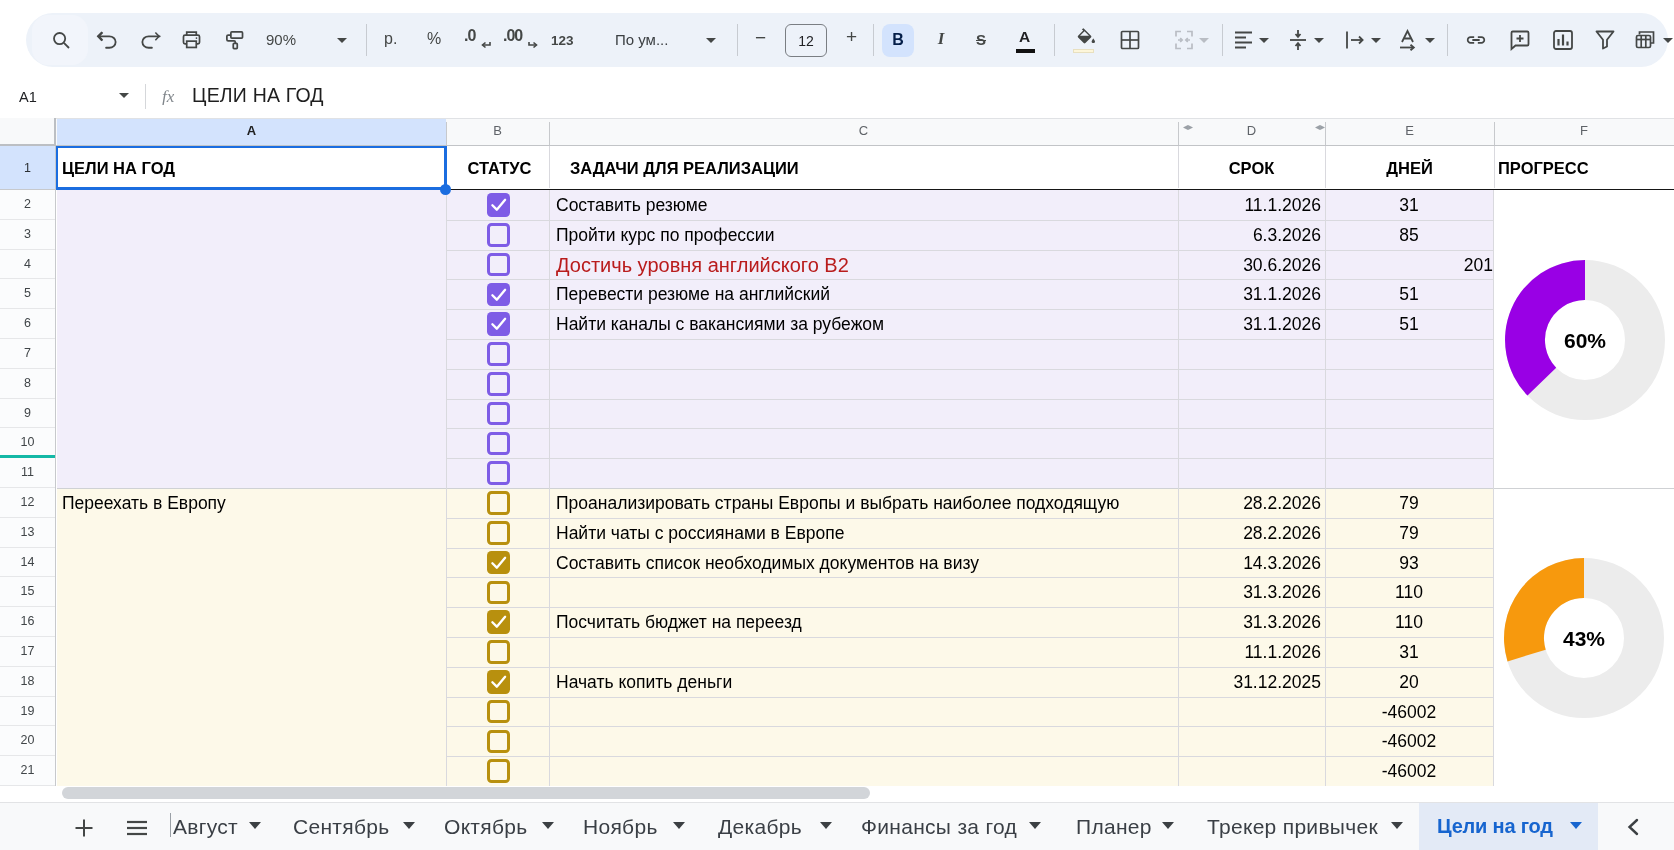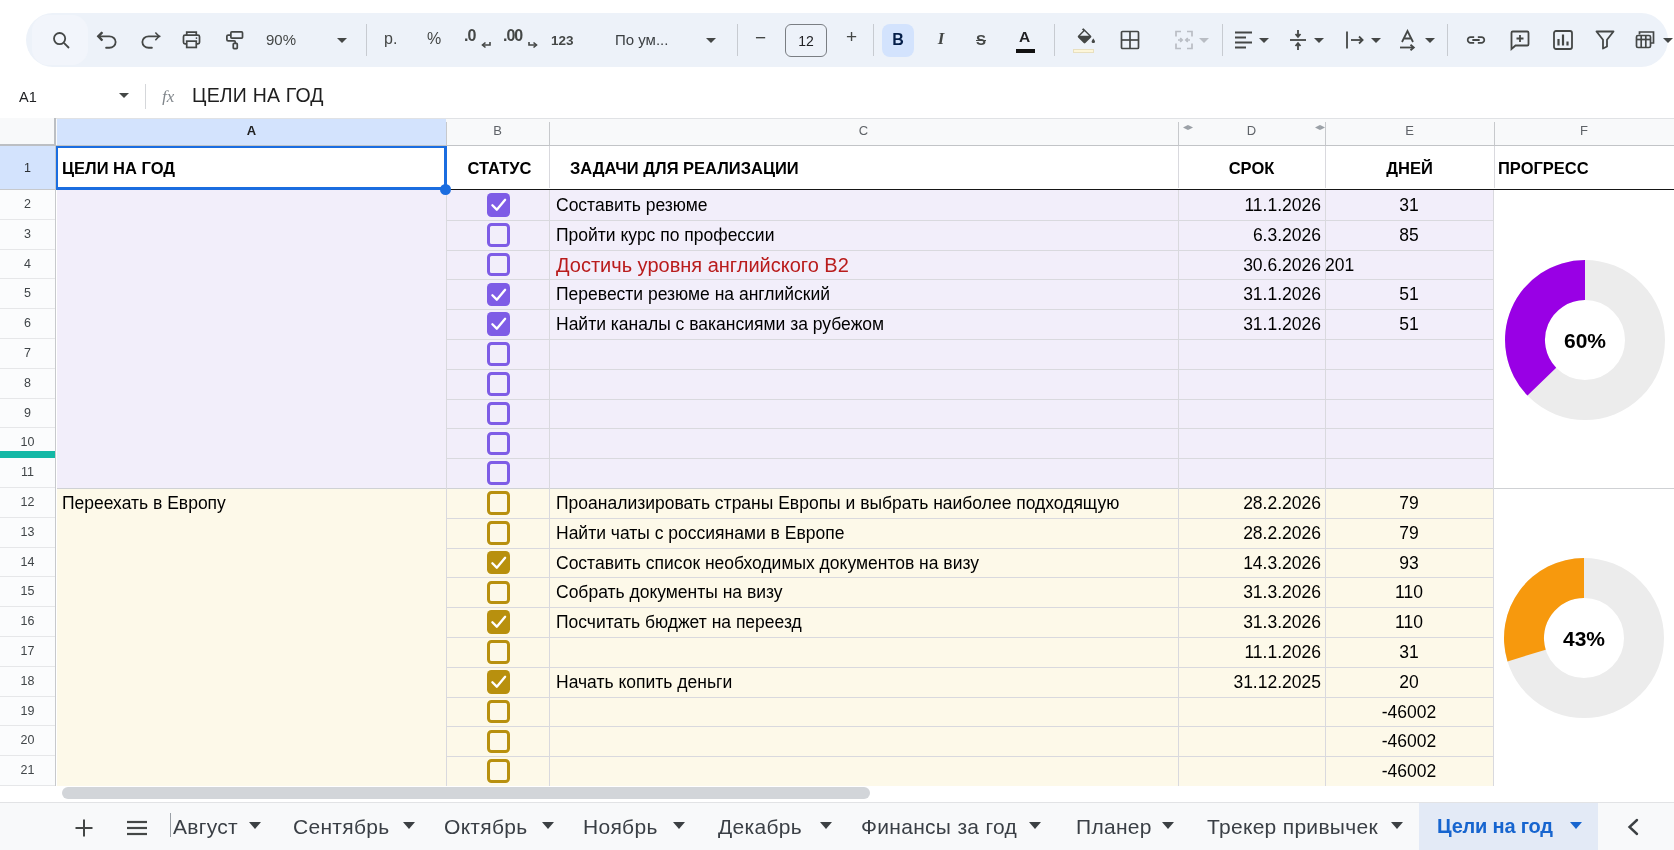--- a/index.html
+++ b/index.html
@@ -165,21 +165,21 @@
 <div class="abs" style="left:0;top:146px;width:55px;height:44px;background:#d3e3fd;border-bottom:1px solid #c7c9cc;"></div>
 <div class="abs" style="left:0;top:146px;width:55px;height:44px;line-height:44px;text-align:center;font-size:12.5px;color:#2c3034;">1</div>
 <div class="abs" style="left:0;top:190.0px;width:55px;height:29.8px;line-height:29.8px;text-align:center;font-size:12.5px;color:#404548;border-bottom:1px solid #e6e7e9;">2</div>
 <div class="abs" style="left:0;top:219.8px;width:55px;height:29.8px;line-height:29.8px;text-align:center;font-size:12.5px;color:#404548;border-bottom:1px solid #e6e7e9;">3</div>
 <div class="abs" style="left:0;top:249.6px;width:55px;height:29.8px;line-height:29.8px;text-align:center;font-size:12.5px;color:#404548;border-bottom:1px solid #e6e7e9;">4</div>
 <div class="abs" style="left:0;top:279.4px;width:55px;height:29.8px;line-height:29.8px;text-align:center;font-size:12.5px;color:#404548;border-bottom:1px solid #e6e7e9;">5</div>
 <div class="abs" style="left:0;top:309.2px;width:55px;height:29.8px;line-height:29.8px;text-align:center;font-size:12.5px;color:#404548;border-bottom:1px solid #e6e7e9;">6</div>
 <div class="abs" style="left:0;top:339.0px;width:55px;height:29.8px;line-height:29.8px;text-align:center;font-size:12.5px;color:#404548;border-bottom:1px solid #e6e7e9;">7</div>
 <div class="abs" style="left:0;top:368.8px;width:55px;height:29.8px;line-height:29.8px;text-align:center;font-size:12.5px;color:#404548;border-bottom:1px solid #e6e7e9;">8</div>
 <div class="abs" style="left:0;top:398.6px;width:55px;height:29.8px;line-height:29.8px;text-align:center;font-size:12.5px;color:#404548;border-bottom:1px solid #e6e7e9;">9</div>
-<div class="abs" style="left:0;top:428.4px;width:55px;height:29.8px;line-height:29.8px;text-align:center;font-size:12.5px;color:#404548;border-bottom:7px solid #14b8a6;">10</div>
+<div class="abs" style="left:0;top:428.4px;width:55px;height:29.8px;line-height:29.8px;text-align:center;font-size:12.5px;color:#404548;border-bottom:3px solid #14b8a6;">10</div>
 <div class="abs" style="left:0;top:458.2px;width:55px;height:29.8px;line-height:29.8px;text-align:center;font-size:12.5px;color:#404548;border-bottom:1px solid #e6e7e9;">11</div>
 <div class="abs" style="left:0;top:488.0px;width:55px;height:29.8px;line-height:29.8px;text-align:center;font-size:12.5px;color:#404548;border-bottom:1px solid #e6e7e9;">12</div>
 <div class="abs" style="left:0;top:517.8px;width:55px;height:29.8px;line-height:29.8px;text-align:center;font-size:12.5px;color:#404548;border-bottom:1px solid #e6e7e9;">13</div>
 <div class="abs" style="left:0;top:547.6px;width:55px;height:29.8px;line-height:29.8px;text-align:center;font-size:12.5px;color:#404548;border-bottom:1px solid #e6e7e9;">14</div>
 <div class="abs" style="left:0;top:577.4px;width:55px;height:29.8px;line-height:29.8px;text-align:center;font-size:12.5px;color:#404548;border-bottom:1px solid #e6e7e9;">15</div>
 <div class="abs" style="left:0;top:607.2px;width:55px;height:29.8px;line-height:29.8px;text-align:center;font-size:12.5px;color:#404548;border-bottom:1px solid #e6e7e9;">16</div>
 <div class="abs" style="left:0;top:637.0px;width:55px;height:29.8px;line-height:29.8px;text-align:center;font-size:12.5px;color:#404548;border-bottom:1px solid #e6e7e9;">17</div>
 <div class="abs" style="left:0;top:666.8px;width:55px;height:29.8px;line-height:29.8px;text-align:center;font-size:12.5px;color:#404548;border-bottom:1px solid #e6e7e9;">18</div>
 <div class="abs" style="left:0;top:696.6px;width:55px;height:29.8px;line-height:29.8px;text-align:center;font-size:12.5px;color:#404548;border-bottom:1px solid #e6e7e9;">19</div>
 <div class="abs" style="left:0;top:726.4px;width:55px;height:29.8px;line-height:29.8px;text-align:center;font-size:12.5px;color:#404548;border-bottom:1px solid #e6e7e9;">20</div>
@@ -231,21 +231,21 @@
 <div class="abs" style="left:556px;top:190.0px;height:29.8px;line-height:30.4px;font-size:17.5px;color:#000;">Составить резюме</div>
 <div class="abs" style="left:1178px;top:190.0px;width:143px;height:29.8px;line-height:30.4px;font-size:17.5px;color:#000;text-align:right;">11.1.2026</div>
 <div class="abs" style="left:1325px;top:190.0px;width:168px;height:29.8px;line-height:30.4px;font-size:17.5px;color:#000;text-align:center;">31</div>
 <div class="abs" style="left:486.5px;top:223.0px;width:23.5px;height:23.5px;border:3px solid #7e5ce6;border-radius:4.5px;"></div>
 <div class="abs" style="left:556px;top:219.8px;height:29.8px;line-height:30.4px;font-size:17.5px;color:#000;">Пройти курс по профессии</div>
 <div class="abs" style="left:1178px;top:219.8px;width:143px;height:29.8px;line-height:30.4px;font-size:17.5px;color:#000;text-align:right;">6.3.2026</div>
 <div class="abs" style="left:1325px;top:219.8px;width:168px;height:29.8px;line-height:30.4px;font-size:17.5px;color:#000;text-align:center;">85</div>
 <div class="abs" style="left:486.5px;top:252.8px;width:23.5px;height:23.5px;border:3px solid #7e5ce6;border-radius:4.5px;"></div>
 <div class="abs" style="left:556px;top:249.6px;height:29.8px;line-height:30.4px;font-size:20px;color:#b91c1c;">Достичь уровня английского B2</div>
 <div class="abs" style="left:1178px;top:249.6px;width:143px;height:29.8px;line-height:30.4px;font-size:17.5px;color:#000;text-align:right;">30.6.2026</div>
-<div class="abs" style="left:1325px;top:249.6px;width:168px;height:29.8px;line-height:30.4px;font-size:17.5px;color:#000;text-align:left;">201</div>
+<div class="abs" style="left:1325px;top:249.6px;width:168px;height:29.8px;line-height:30.4px;font-size:17.5px;color:#000;text-align:right;">201</div>
 <div class="abs" style="left:486.5px;top:282.6px;width:23.5px;height:23.5px;background:#7e5ce6;border-radius:4.5px;"></div>
 <svg class="abs" style="left:486.5px;top:282.6px" width="23.5" height="23.5" viewBox="0 0 24 24" fill="none" stroke="#fff" stroke-width="2.4" stroke-linecap="round" stroke-linejoin="round">
       <path d="M5.5 12.5 10 17 18.5 7"></path>
     </svg>
 <div class="abs" style="left:556px;top:279.4px;height:29.8px;line-height:30.4px;font-size:17.5px;color:#000;">Перевести резюме на английский</div>
 <div class="abs" style="left:1178px;top:279.4px;width:143px;height:29.8px;line-height:30.4px;font-size:17.5px;color:#000;text-align:right;">31.1.2026</div>
 <div class="abs" style="left:1325px;top:279.4px;width:168px;height:29.8px;line-height:30.4px;font-size:17.5px;color:#000;text-align:center;">51</div>
 <div class="abs" style="left:486.5px;top:312.4px;width:23.5px;height:23.5px;background:#7e5ce6;border-radius:4.5px;"></div>
 <svg class="abs" style="left:486.5px;top:312.4px" width="23.5" height="23.5" viewBox="0 0 24 24" fill="none" stroke="#fff" stroke-width="2.4" stroke-linecap="round" stroke-linejoin="round">
       <path d="M5.5 12.5 10 17 18.5 7"></path>
@@ -267,21 +267,20 @@
 <div class="abs" style="left:1178px;top:517.8px;width:143px;height:29.8px;line-height:30.4px;font-size:17.5px;color:#000;text-align:right;">28.2.2026</div>
 <div class="abs" style="left:1325px;top:517.8px;width:168px;height:29.8px;line-height:30.4px;font-size:17.5px;color:#000;text-align:center;">79</div>
 <div class="abs" style="left:486.5px;top:550.8px;width:23.5px;height:23.5px;background:#b8900e;border-radius:4.5px;"></div>
 <svg class="abs" style="left:486.5px;top:550.8px" width="23.5" height="23.5" viewBox="0 0 24 24" fill="none" stroke="#fff" stroke-width="2.4" stroke-linecap="round" stroke-linejoin="round">
       <path d="M5.5 12.5 10 17 18.5 7"></path>
     </svg>
 <div class="abs" style="left:556px;top:547.6px;height:29.8px;line-height:30.4px;font-size:17.5px;color:#000;">Составить список необходимых документов на визу</div>
 <div class="abs" style="left:1178px;top:547.6px;width:143px;height:29.8px;line-height:30.4px;font-size:17.5px;color:#000;text-align:right;">14.3.2026</div>
 <div class="abs" style="left:1325px;top:547.6px;width:168px;height:29.8px;line-height:30.4px;font-size:17.5px;color:#000;text-align:center;">93</div>
 <div class="abs" style="left:486.5px;top:580.6px;width:23.5px;height:23.5px;border:3px solid #b8900e;border-radius:4.5px;"></div>
-<div class="abs" style="left:556px;top:577.4px;height:29.8px;line-height:30.4px;font-size:17.5px;color:#000;">Собрать документы на визу</div>
 <div class="abs" style="left:1178px;top:577.4px;width:143px;height:29.8px;line-height:30.4px;font-size:17.5px;color:#000;text-align:right;">31.3.2026</div>
 <div class="abs" style="left:1325px;top:577.4px;width:168px;height:29.8px;line-height:30.4px;font-size:17.5px;color:#000;text-align:center;">110</div>
 <div class="abs" style="left:486.5px;top:610.4px;width:23.5px;height:23.5px;background:#b8900e;border-radius:4.5px;"></div>
 <svg class="abs" style="left:486.5px;top:610.4px" width="23.5" height="23.5" viewBox="0 0 24 24" fill="none" stroke="#fff" stroke-width="2.4" stroke-linecap="round" stroke-linejoin="round">
       <path d="M5.5 12.5 10 17 18.5 7"></path>
     </svg>
 <div class="abs" style="left:556px;top:607.2px;height:29.8px;line-height:30.4px;font-size:17.5px;color:#000;">Посчитать бюджет на переезд</div>
 <div class="abs" style="left:1178px;top:607.2px;width:143px;height:29.8px;line-height:30.4px;font-size:17.5px;color:#000;text-align:right;">31.3.2026</div>
 <div class="abs" style="left:1325px;top:607.2px;width:168px;height:29.8px;line-height:30.4px;font-size:17.5px;color:#000;text-align:center;">110</div>
 <div class="abs" style="left:486.5px;top:640.2px;width:23.5px;height:23.5px;border:3px solid #b8900e;border-radius:4.5px;"></div>

